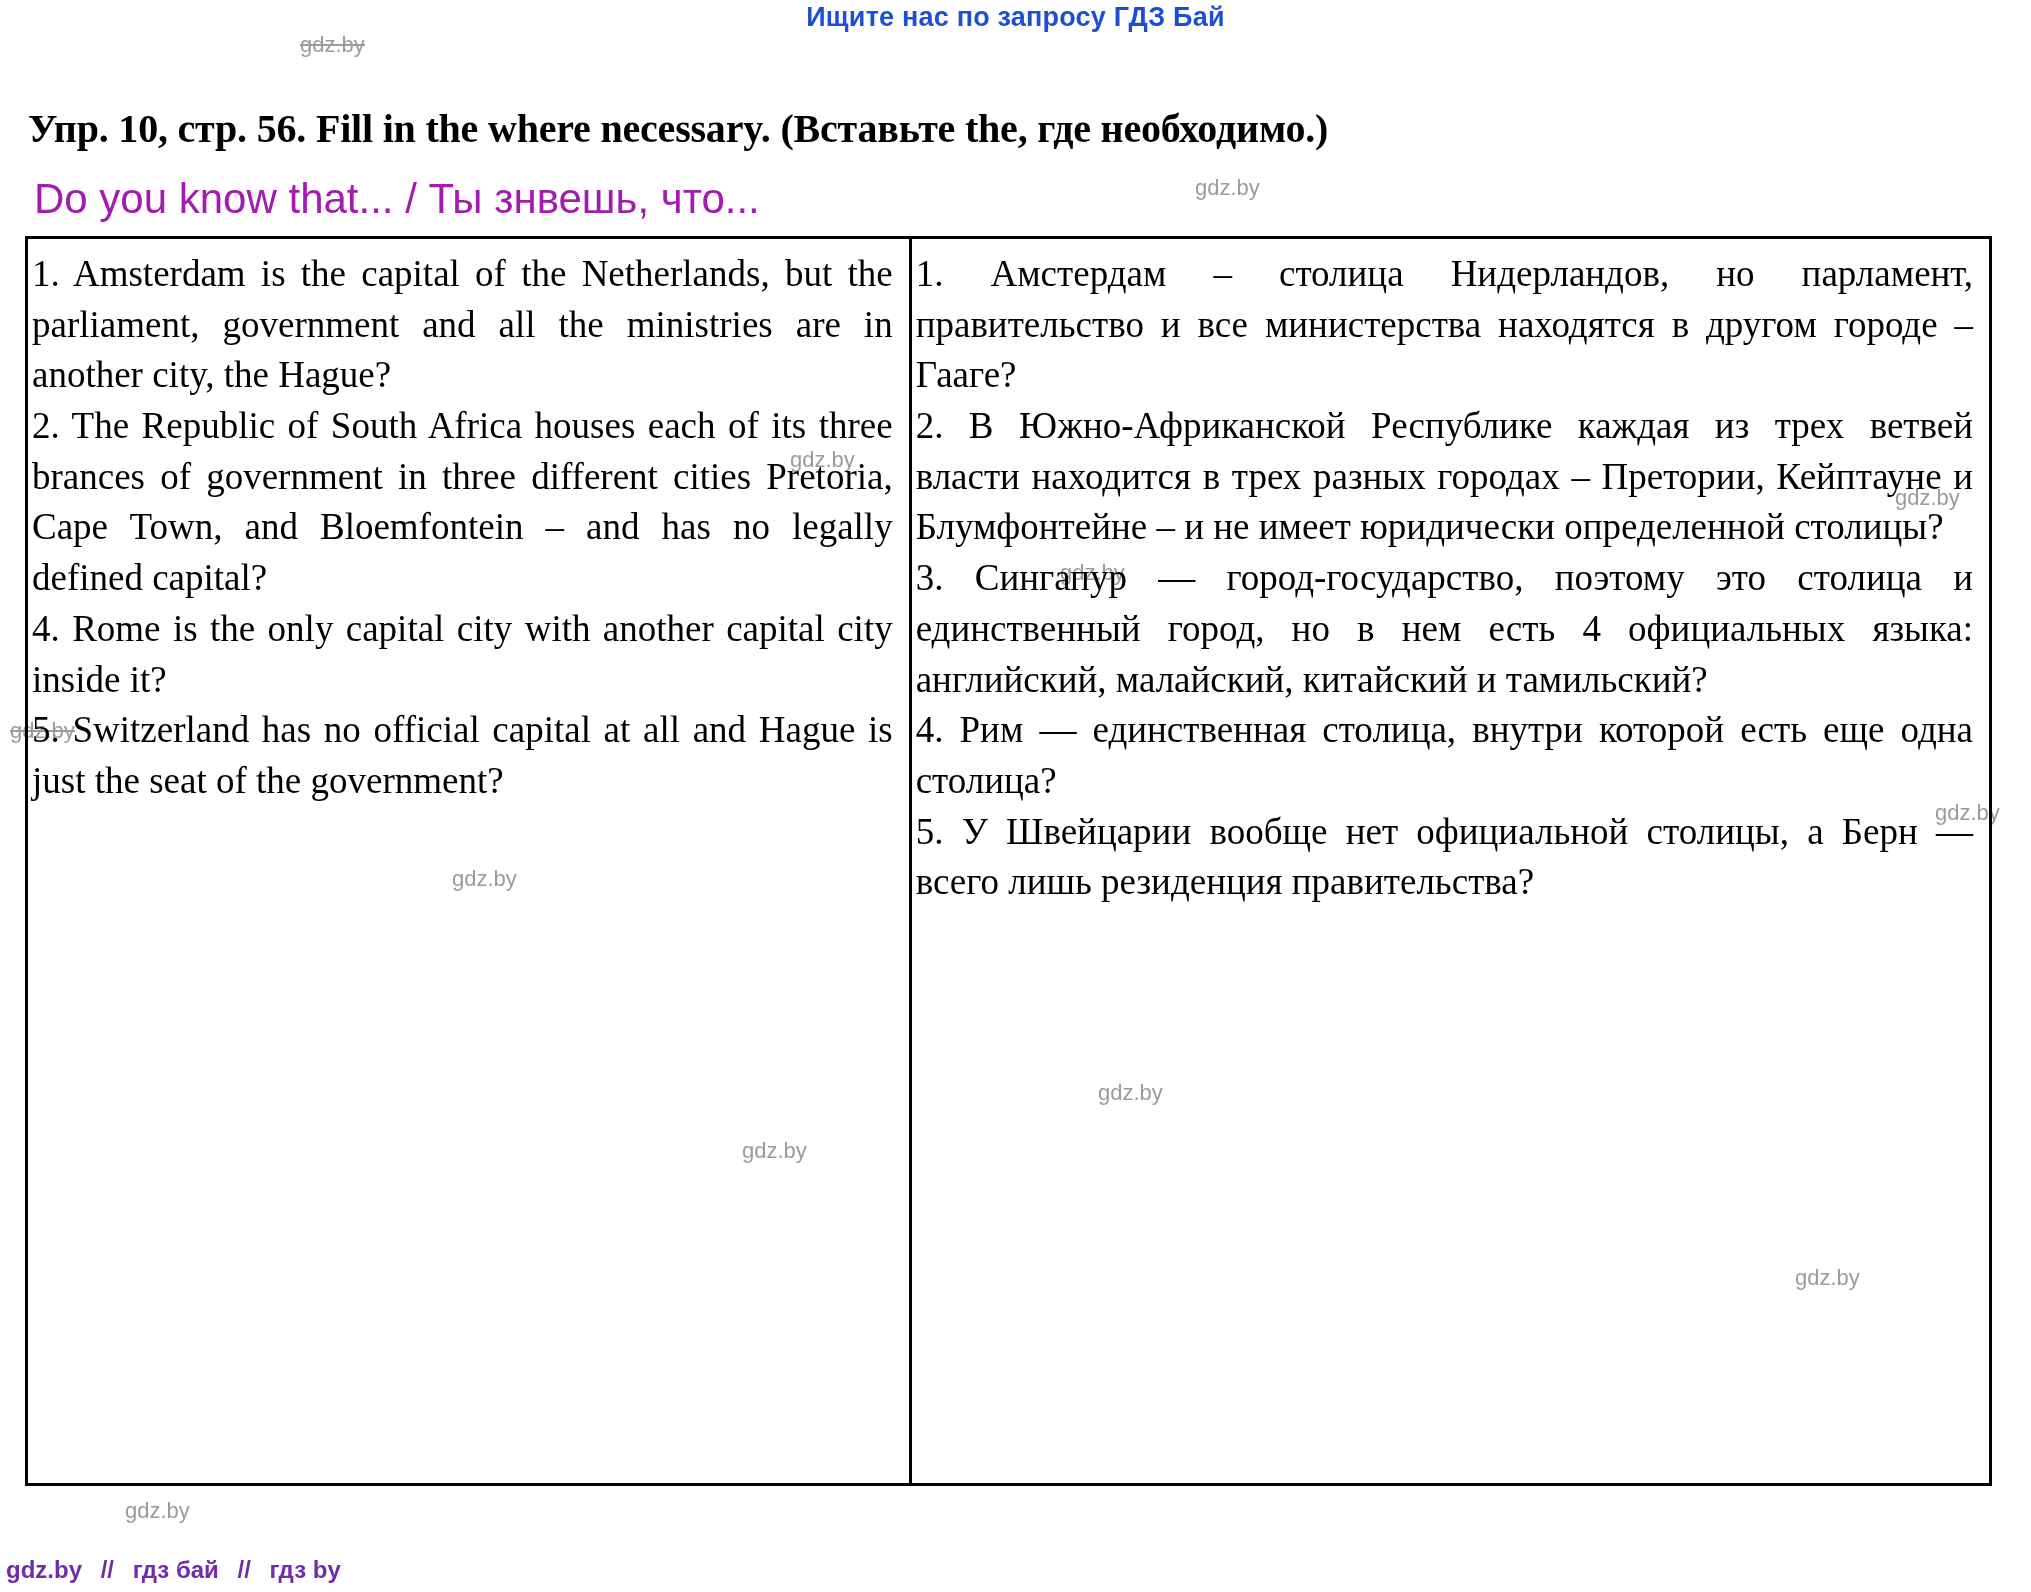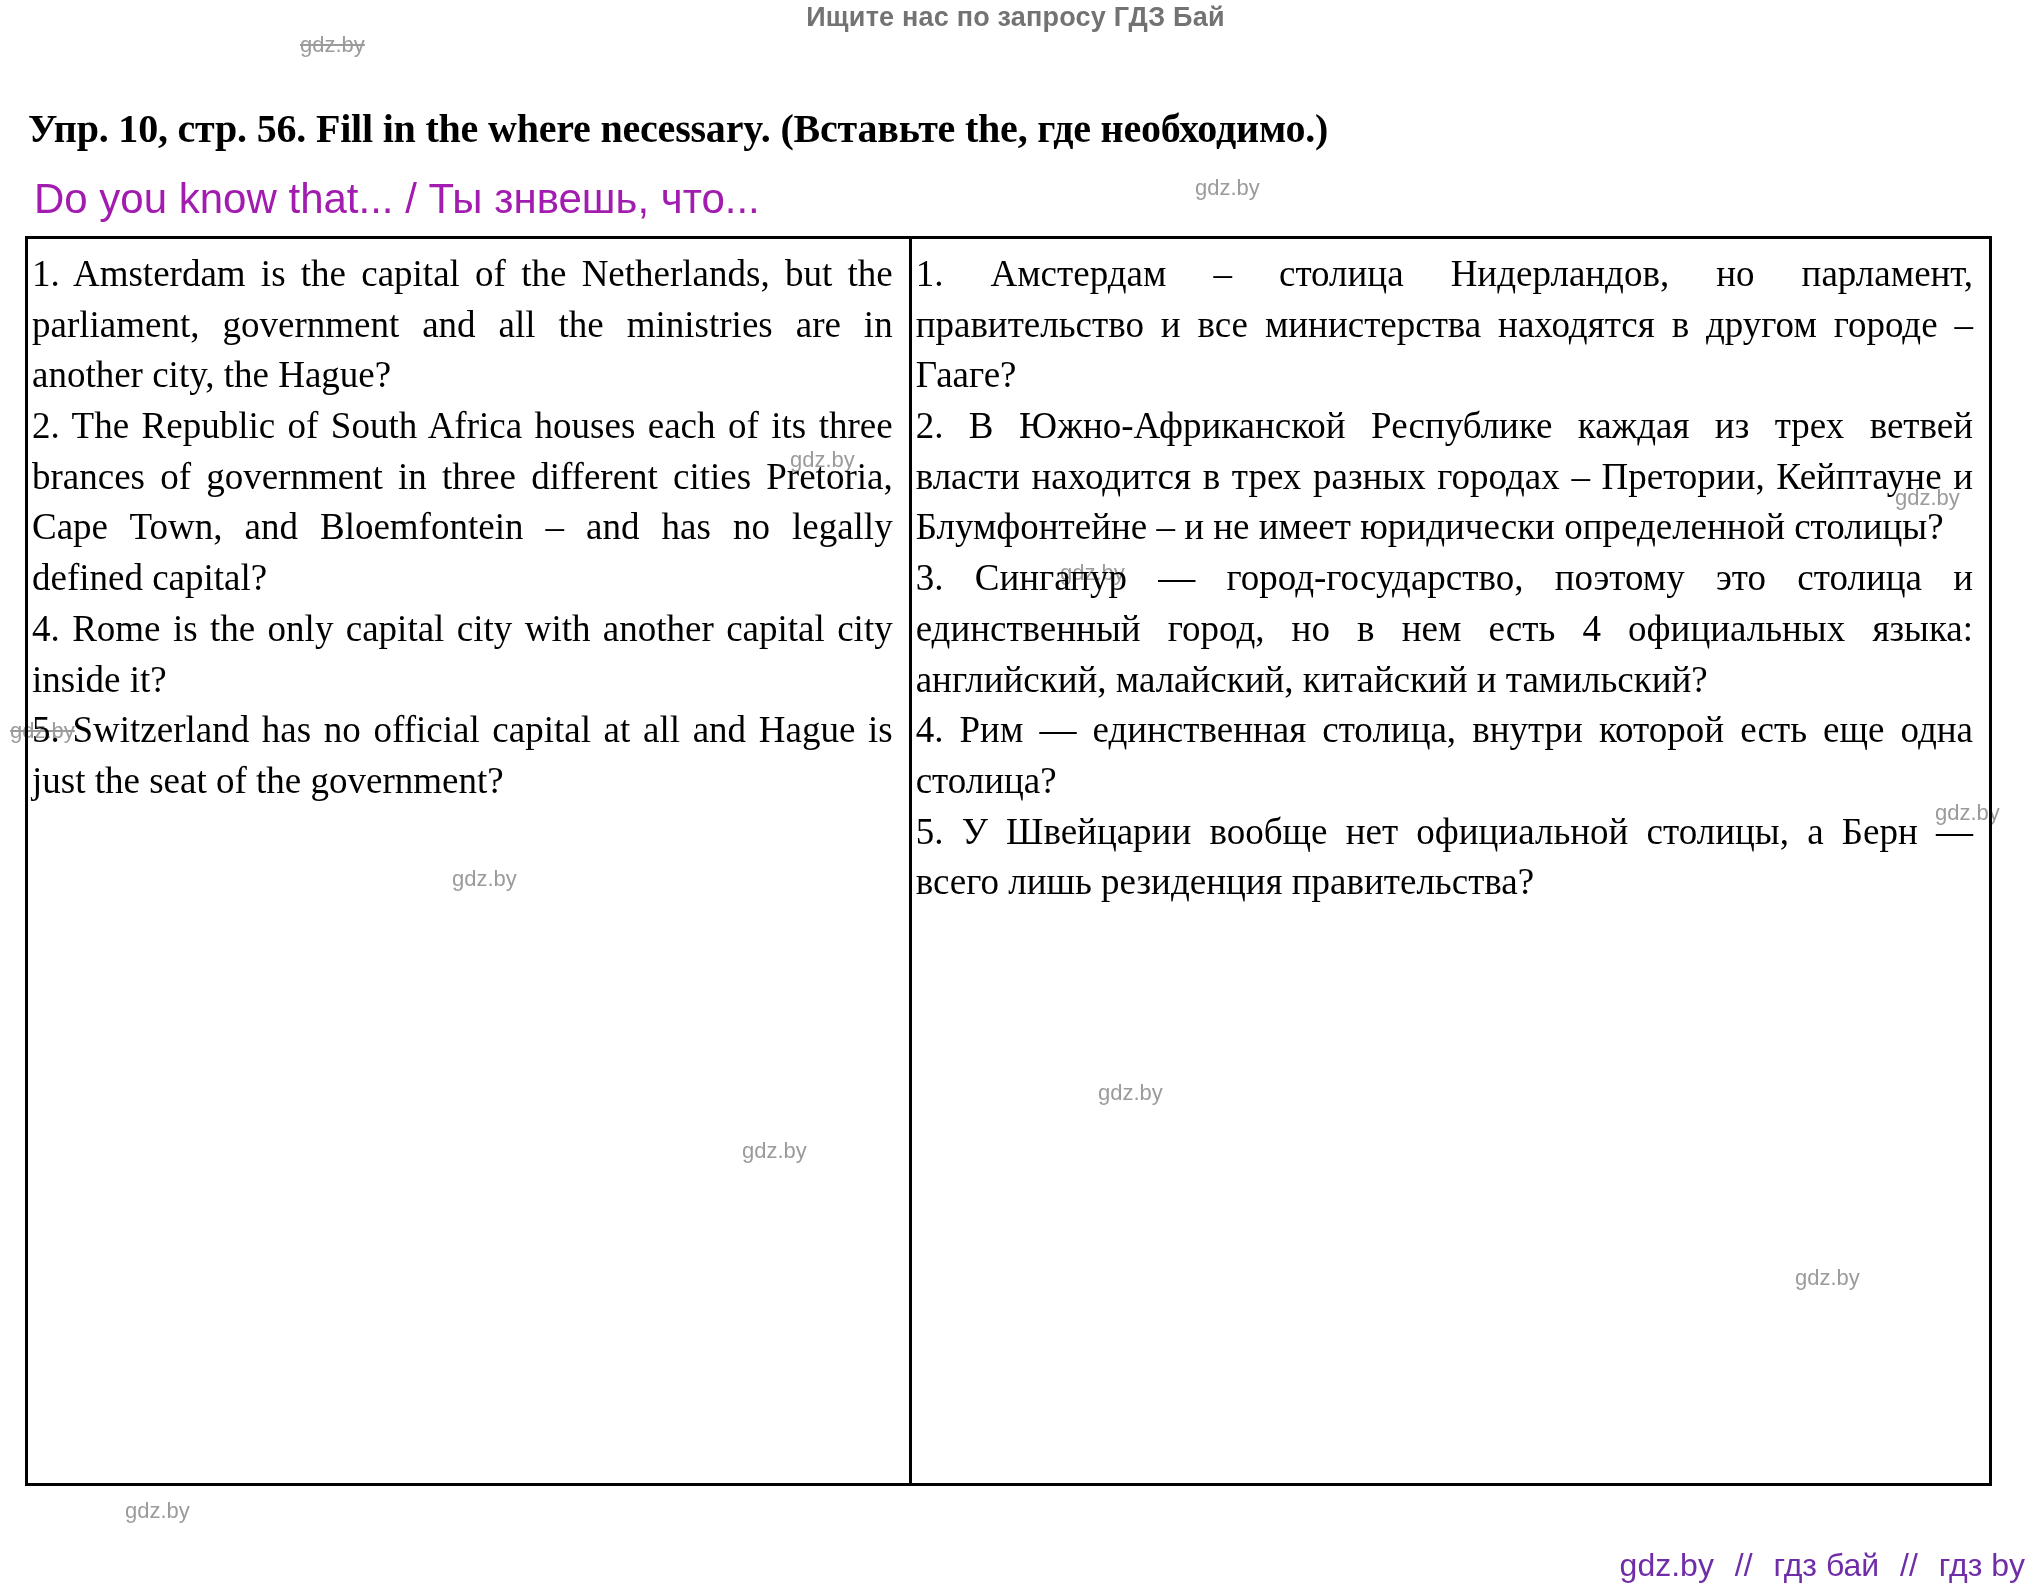--- a/index.html
+++ b/index.html
@@ -19,21 +19,21 @@
     width: 2031px;
     height: 1592px;
     box-sizing: border-box;
   }
   .top-banner {
     position: absolute;
     top: 2px;
     left: 0;
     width: 100%;
     text-align: center;
-    color: #737373;
+    color: #1d4ed8;
     font-family: "Liberation Sans", sans-serif;
     font-size: 27px;
     font-weight: 600;
     letter-spacing: 0.2px;
   }
   .wm {
     position: absolute;
     color: #8a8a8a;
     font-family: "Liberation Sans", sans-serif;
     font-size: 22px;
@@ -96,25 +96,25 @@
     margin: 0 0 0 0;
   }
   .item .num {
     white-space: nowrap;
   }
   .footer {
     position: absolute;
     bottom: 8px;
     left: 0;
     width: 100%;
-    text-align: right;
+    text-align: left;
     font-family: "Liberation Sans", sans-serif;
-    font-size: 32px;
+    font-size: 24px;
     color: #6f2da8;
-    font-weight: 400;
+    font-weight: 700;
   }
   .footer span { padding: 0 6px; }
 </style>
 </head>
 <body>
 
 <div class="page">
 
   <div class="top-banner">Ищите нас по запросу ГДЗ Бай</div>
 

